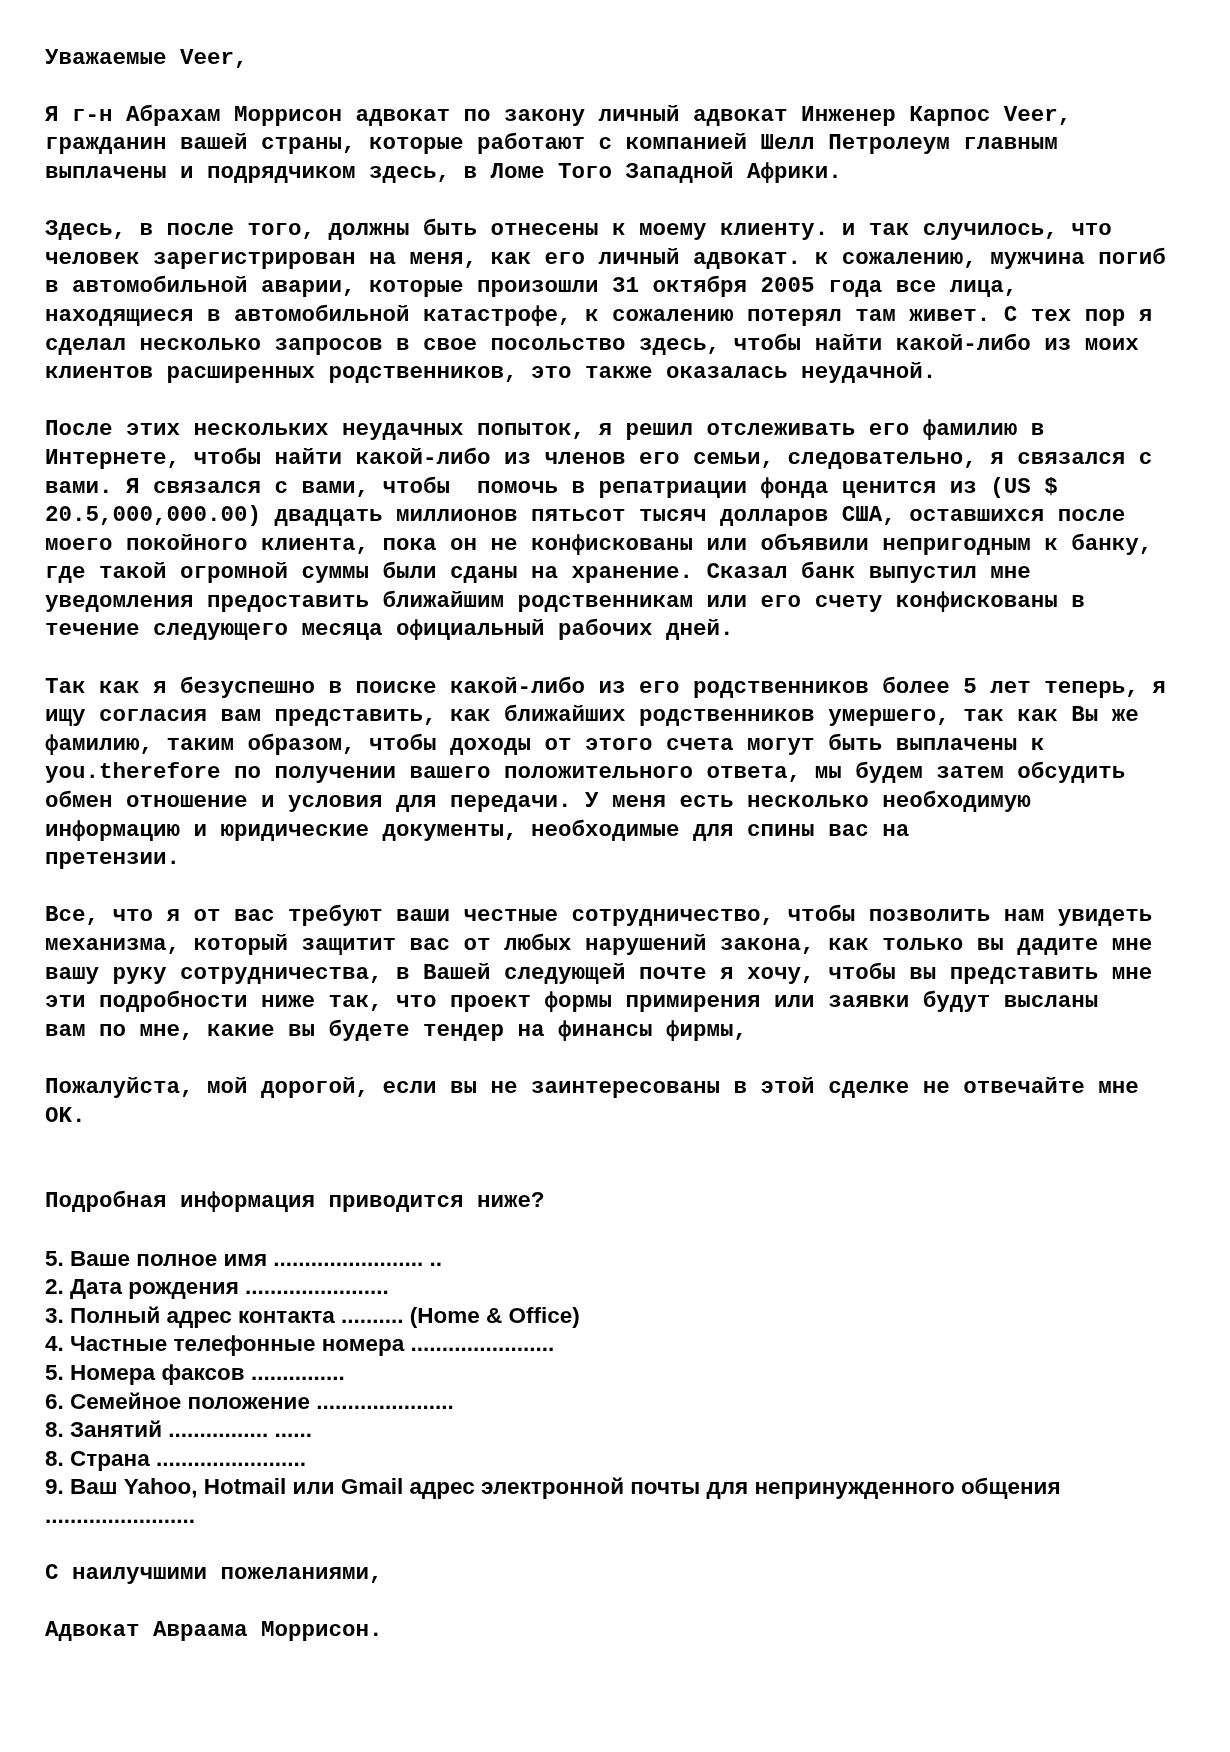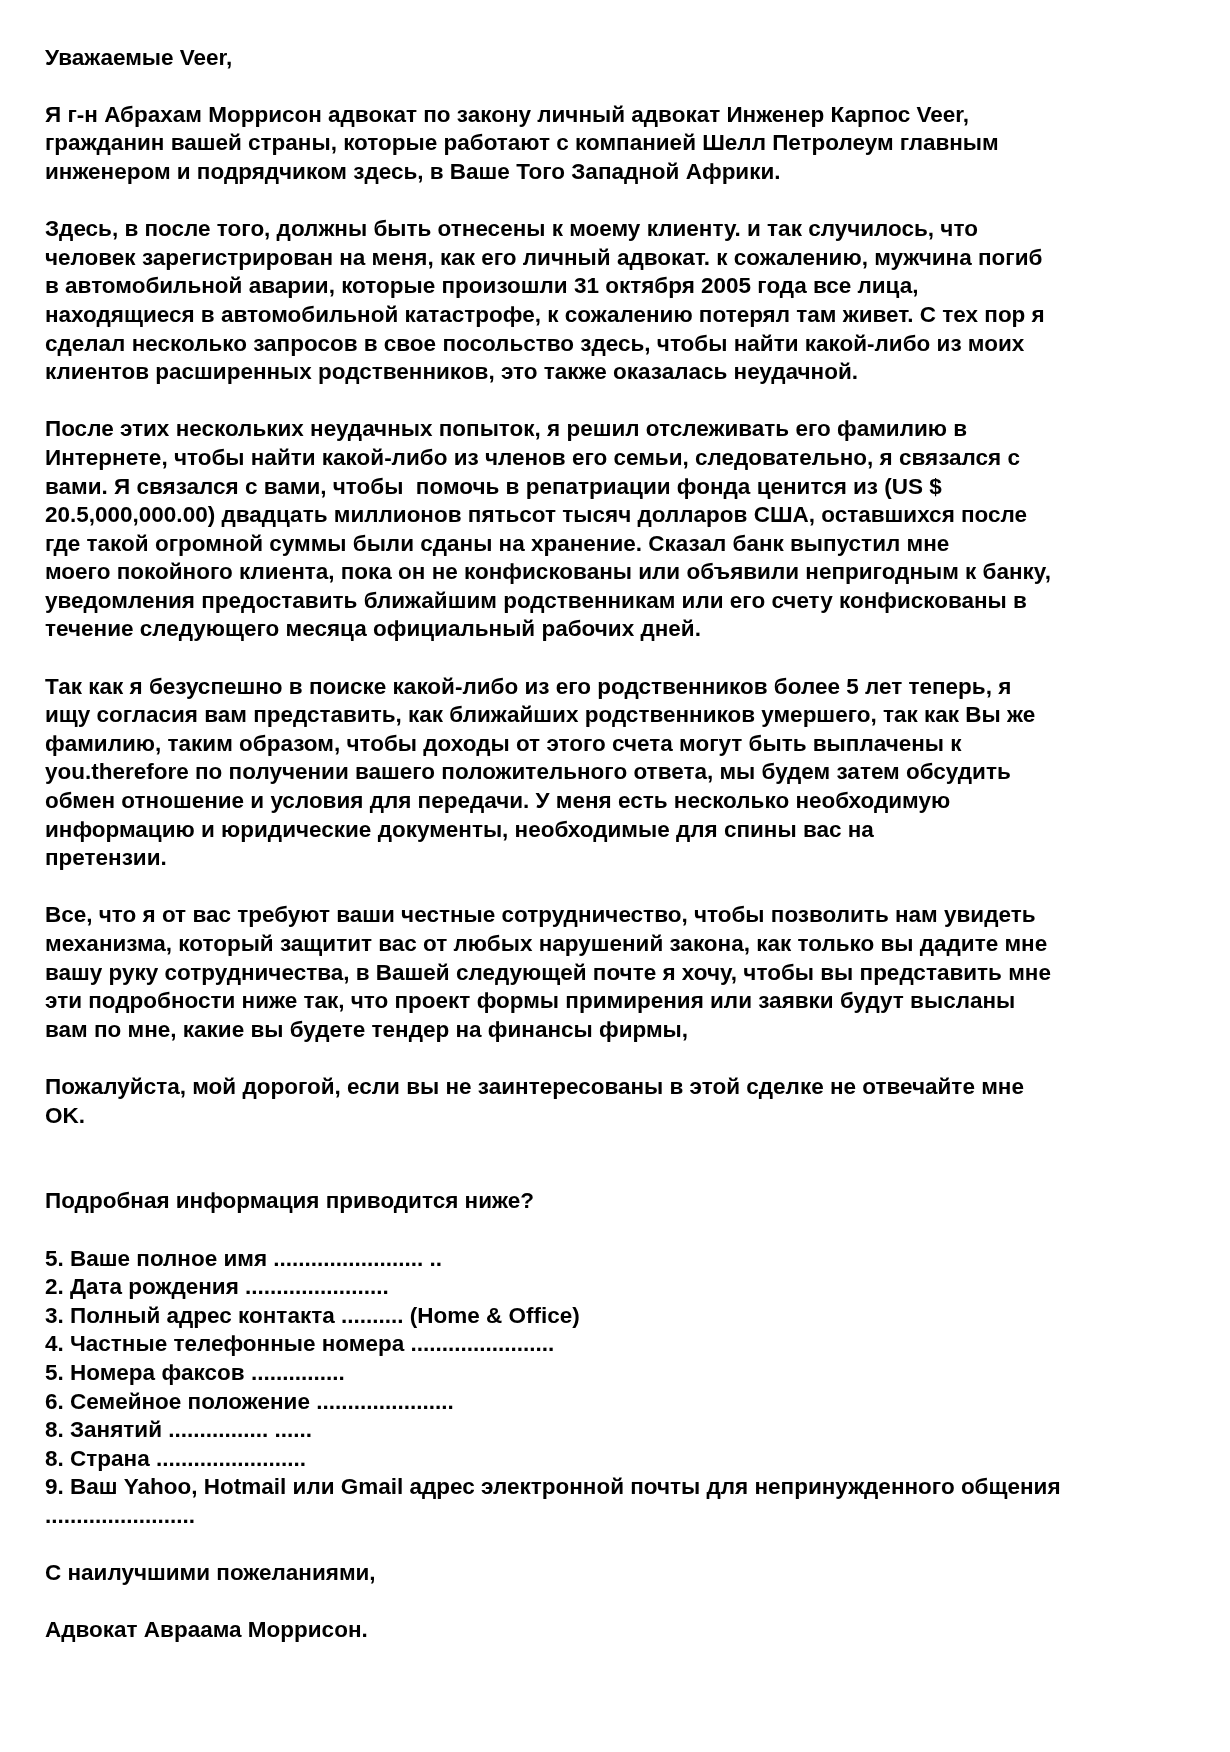--- a/index.html
+++ b/index.html
@@ -21,20 +21,21 @@
       font-family: "Liberation Sans", sans-serif;
       font-weight: bold;
       font-size: 22.5px;
       line-height: 28.6px;
       color: #000000;
     }
     .line {
       white-space: pre;
       display: block;
       height: 28.6px;
+      font-family: Liberation Mono, monospace;
     }
     .gap {
       display: block;
       height: 28.6px;
     }
     .link {
       color: #0000ee;
       text-decoration: underline;
       text-decoration-thickness: 2px;
       text-underline-offset: 3px;
@@ -49,41 +50,41 @@
 <body>
 
 <div class="doc">
   <span class="gap"></span>
   <span class="line">Уважаемые Veer,</span>
   <span class="gap"></span>
 
   <div>
     <span class="line">Я г-н Абрахам Моррисон адвокат по закону личный адвокат Инженер Карпос Veer,</span>
     <span class="line">гражданин вашей страны, которые работают с компанией Шелл Петролеум главным</span>
-    <span class="line">инженером и подрядчиком здесь, в Ваше Того Западной Африки.</span>
+    <span class="line">выплачены и подрядчиком здесь, в Ломе Того Западной Африки.</span>
   </div>
   <span class="gap"></span>
 
   <div>
     <span class="line">Здесь, в после того, должны быть отнесены к моему клиенту. и так случилось, что</span>
     <span class="line">человек зарегистрирован на меня, как его личный адвокат. к сожалению, мужчина погиб</span>
     <span class="line">в автомобильной аварии, которые произошли 31 октября 2005 года все лица,</span>
     <span class="line">находящиеся в автомобильной катастрофе, к сожалению потерял там живет. С тех пор я</span>
     <span class="line">сделал несколько запросов в свое посольство здесь, чтобы найти какой-либо из моих</span>
     <span class="line">клиентов расширенных родственников, это также оказалась неудачной.</span>
   </div>
   <span class="gap"></span>
 
   <div>
     <span class="line">После этих нескольких неудачных попыток, я решил отслеживать его фамилию в</span>
     <span class="line">Интернете, чтобы найти какой-либо из членов его семьи, следовательно, я связался с</span>
     <span class="line">вами. Я связался с вами, чтобы  помочь в репатриации фонда ценится из (US $</span>
     <span class="line">20.5,000,000.00) двадцать миллионов пятьсот тысяч долларов США, оставшихся после</span>
+    <span class="line">моего покойного клиента, пока он не конфискованы или объявили непригодным к банку,</span>
     <span class="line">где такой огромной суммы были сданы на хранение. Сказал банк выпустил мне</span>
-    <span class="line">моего покойного клиента, пока он не конфискованы или объявили непригодным к банку,</span>
     <span class="line">уведомления предоставить ближайшим родственникам или его счету конфискованы в</span>
     <span class="line">течение следующего месяца официальный рабочих дней.</span>
   </div>
   <span class="gap"></span>
 
   <div>
     <span class="line">Так как я безуспешно в поиске какой-либо из его родственников более 5 лет теперь, я</span>
     <span class="line">ищу согласия вам представить, как ближайших родственников умершего, так как Вы же</span>
     <span class="line">фамилию, таким образом, чтобы доходы от этого счета могут быть выплачены к</span>
     <span class="line">you.therefore по получении вашего положительного ответа, мы будем затем обсудить</span>

